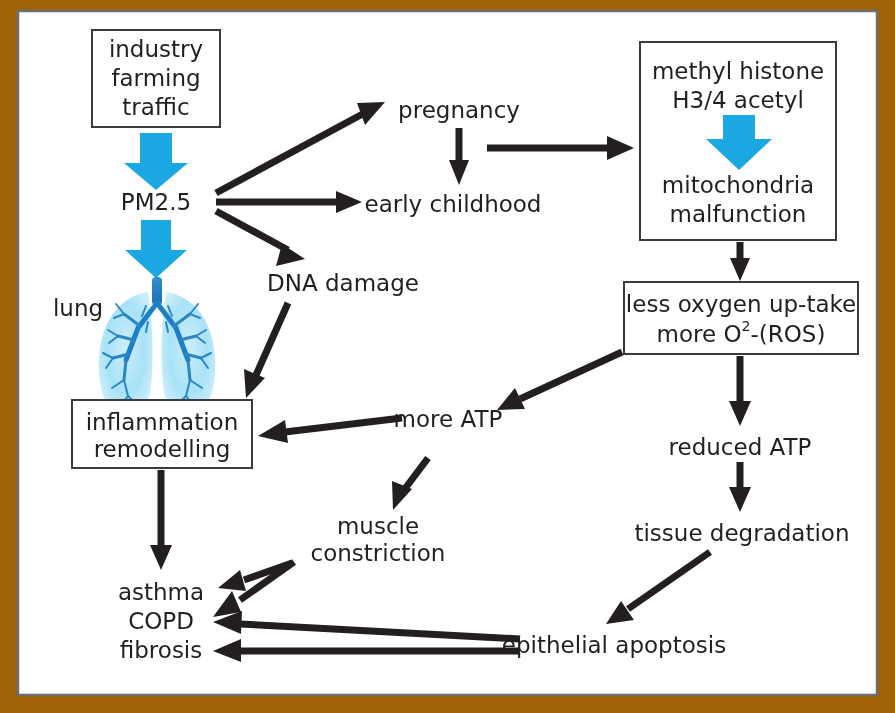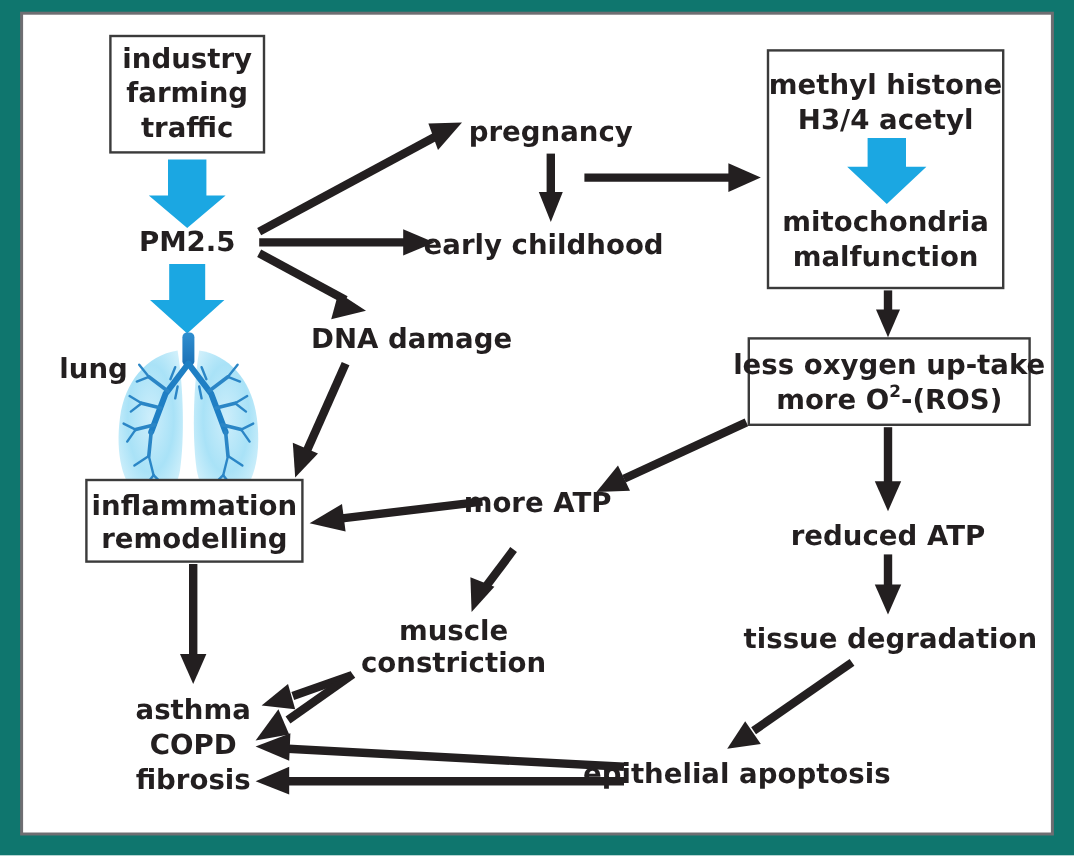--- a/index.html
+++ b/index.html
@@ -10,22 +10,21 @@
   body {
     width: 895px;
     height: 713px;
     font-family: "DejaVu Sans", sans-serif;
     overflow: hidden;
   }
   #diagram-root {
     position: relative;
     width: 895px;
     height: 713px;
-    background: #0f766e;
-    font-weight: bold;
+    background: #a16207;
   }
   svg#diagram {
     display: block;
     width: 895px;
     height: 713px;
   }
   .node-text {
     font-family: "DejaVu Sans", sans-serif;
     font-size: 23px;
     fill: #231f20;

